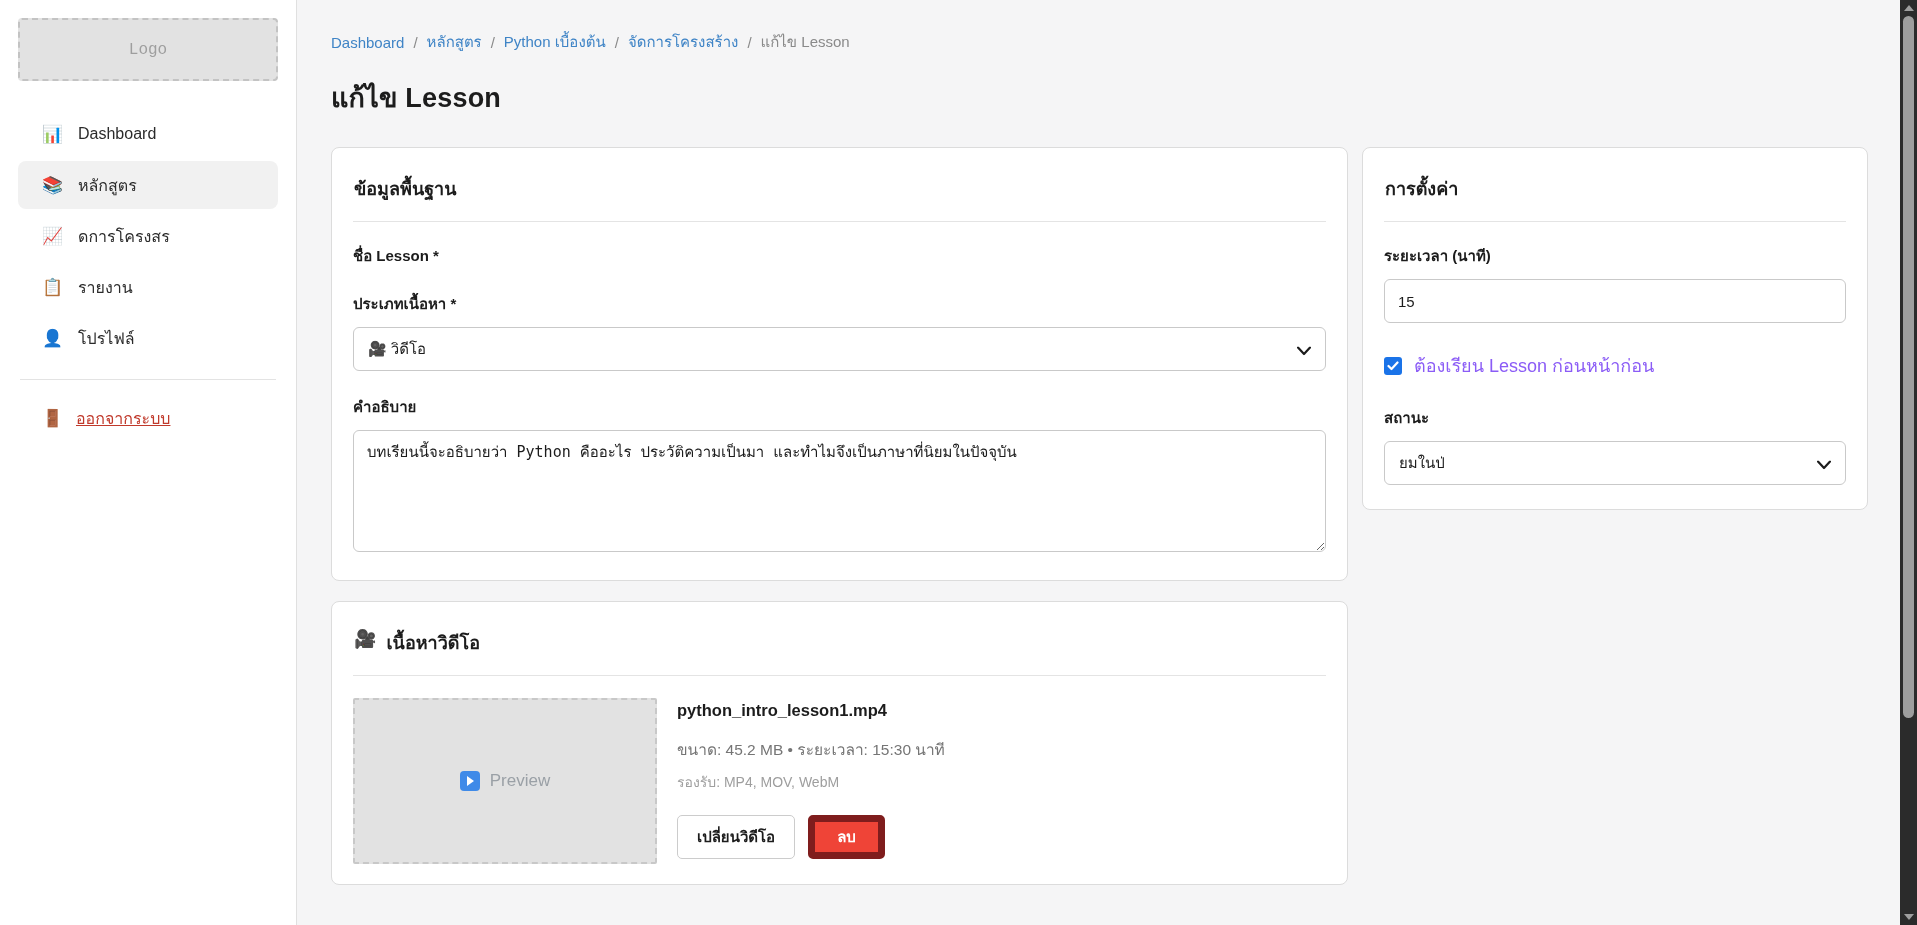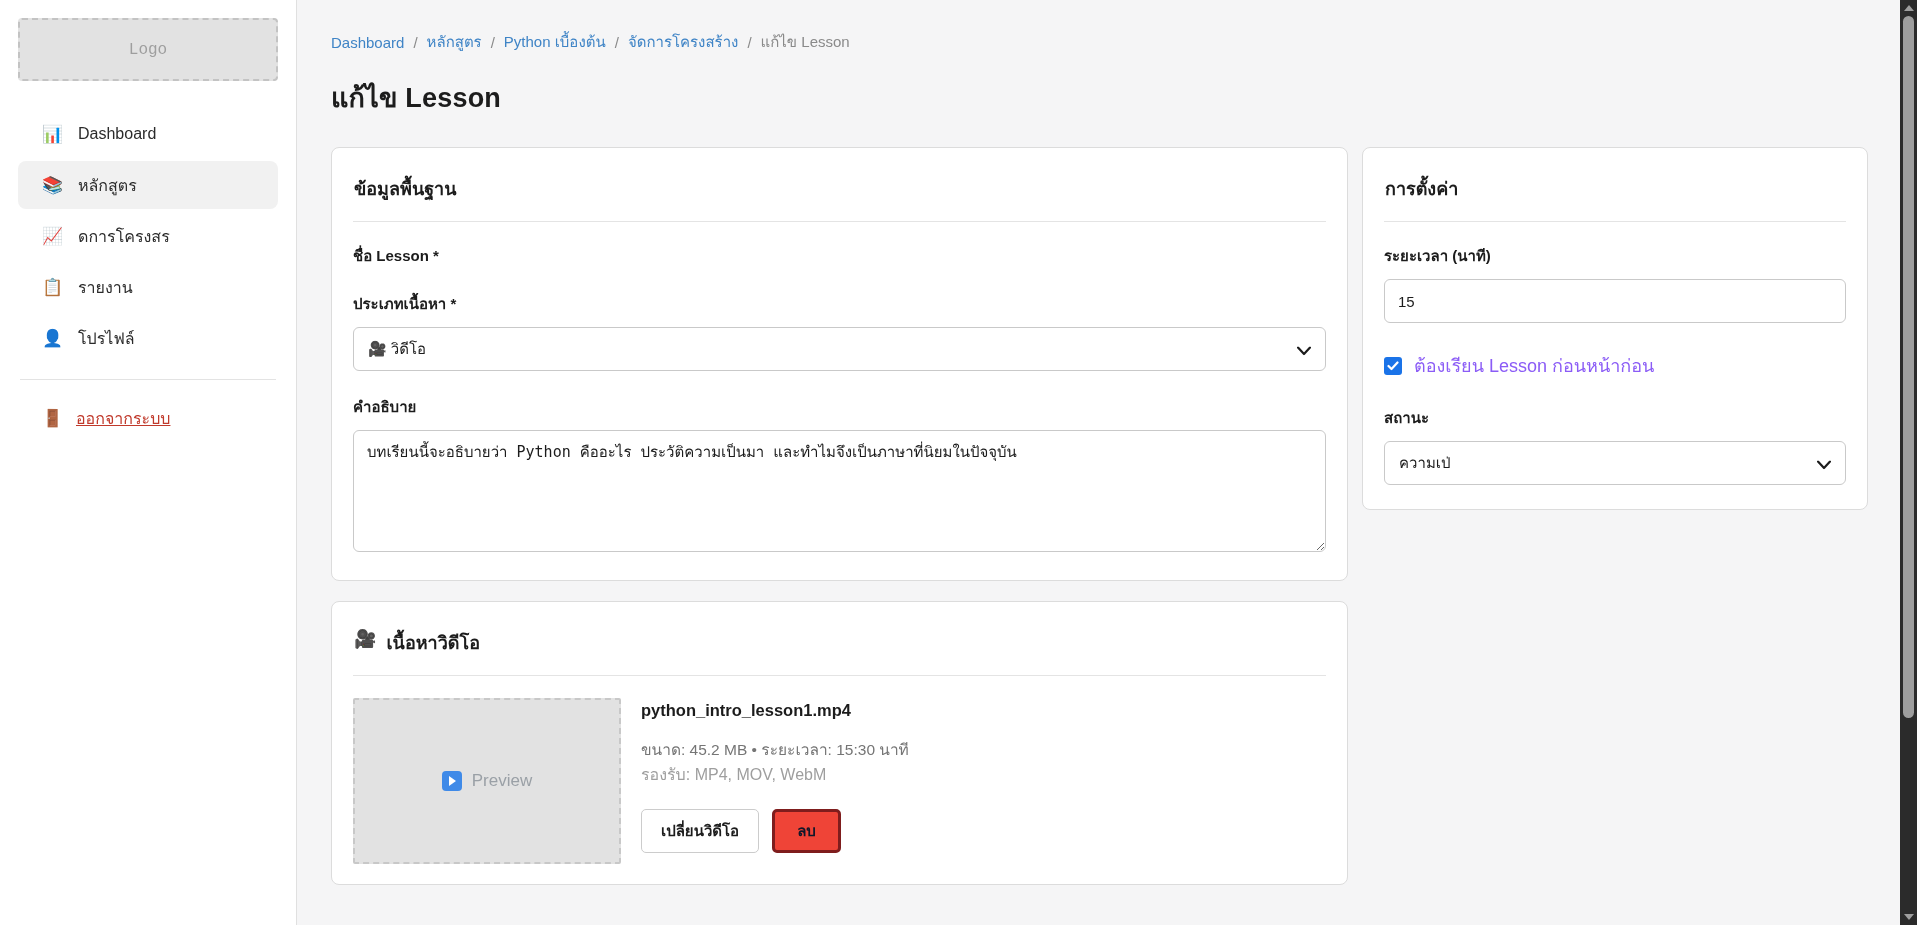--- a/index.html
+++ b/index.html
@@ -98,48 +98,48 @@
   .checkbox {
     width: 18px; height: 18px; border-radius: 3px;
     background: #1a73e8; display: flex; align-items: center; justify-content: center;
     cursor: pointer; flex: none;
   }
   .check-label { font-size: 18px; color: #8b5cf6; }
 
   
   .video-body { display: flex; gap: 20px; padding-top: 22px; }
   .preview-box {
-    width: 268px; height: 166px; flex: none;
+    width: 304px; height: 166px; flex: none;
     background: #e2e2e2; border: 2px dashed #c8c8c8; border-radius: 2px;
     display: flex; align-items: center; justify-content: center; gap: 10px;
     cursor: pointer;
   }
   .play-badge {
     width: 20px; height: 20px; border-radius: 4px; background: #3f8ae8;
     display: flex; align-items: center; justify-content: center; flex: none;
   }
   .play-badge .tri {
     width: 0; height: 0; margin-left: 2px;
     border-left: 7px solid #ffffff;
     border-top: 5px solid transparent;
     border-bottom: 5px solid transparent;
   }
   .preview-text { color: #9aa0a6; font-size: 17px; }
   .video-info { padding-top: 3px; }
   .file-name { font-size: 16.5px; font-weight: 700; color: #1c1c1c; }
   .file-meta { margin-top: 17px; font-size: 15.5px; color: #757575; }
-  .file-supported { font-size: 16px; color: #9e9e9e; }
+  .file-supported { margin-top: 9px; font-size: 14px; color: #9e9e9e; }
   .video-buttons { margin-top: 22px; display: flex; gap: 13px; }
   .btn {
     height: 44px; border-radius: 5px; font-size: 15px; font-weight: 700;
     display: inline-flex; align-items: center; justify-content: center;
     cursor: pointer; font-family: inherit;
   }
   .btn-outline { background: #ffffff; border: 1px solid #cccccc; color: #1c1c1c; padding: 0 19px; }
-  .btn-danger { background: #ef4437; border: 3px solid #7f1d1d; color: #0f172a; padding: 0 22px; }
+  .btn-danger { background: #ef4437; border: 7px solid #7f1d1d; color: #ffffff; padding: 0 22px; }
 
   
   .scrollbar {
     position: fixed; right: 0; top: 0; bottom: 0; width: 17px;
     background: #2b2b2b;
   }
   .sb-arrow { position: absolute; left: 0; width: 17px; height: 16px;
     display: flex; align-items: center; justify-content: center; cursor: pointer; }
   .sb-arrow.up { top: 0; }
   .sb-arrow.down { bottom: 0; }
@@ -293,21 +293,21 @@
               <svg width="12" height="10" viewBox="0 0 12 10">
                   <polyline points="1.5,5 4.5,8 10.5,1.5" fill="none" stroke="#ffffff" stroke-width="2.2" stroke-linecap="round" stroke-linejoin="round"></polyline>
                 </svg>
             </span>
             <span class="check-label">ต้องเรียน Lesson ก่อนหน้าก่อน</span>
           </div>
 
           <div class="form-group">
             <label class="form-label">สถานะ</label>
             <div class="select" role="combobox">
-              <span>ความเป่</span>
+              <span>ยมในป่</span>
               <span class="chev">
                 <svg width="14" height="9" viewBox="0 0 14 9">
                     <polyline points="1,1 7,7.5 13,1" fill="none" stroke="#1c1c1c" stroke-width="2.2" stroke-linecap="round" stroke-linejoin="round"></polyline>
                   </svg>
               </span>
             </div>
           </div>
 
         </div>
       </section>

